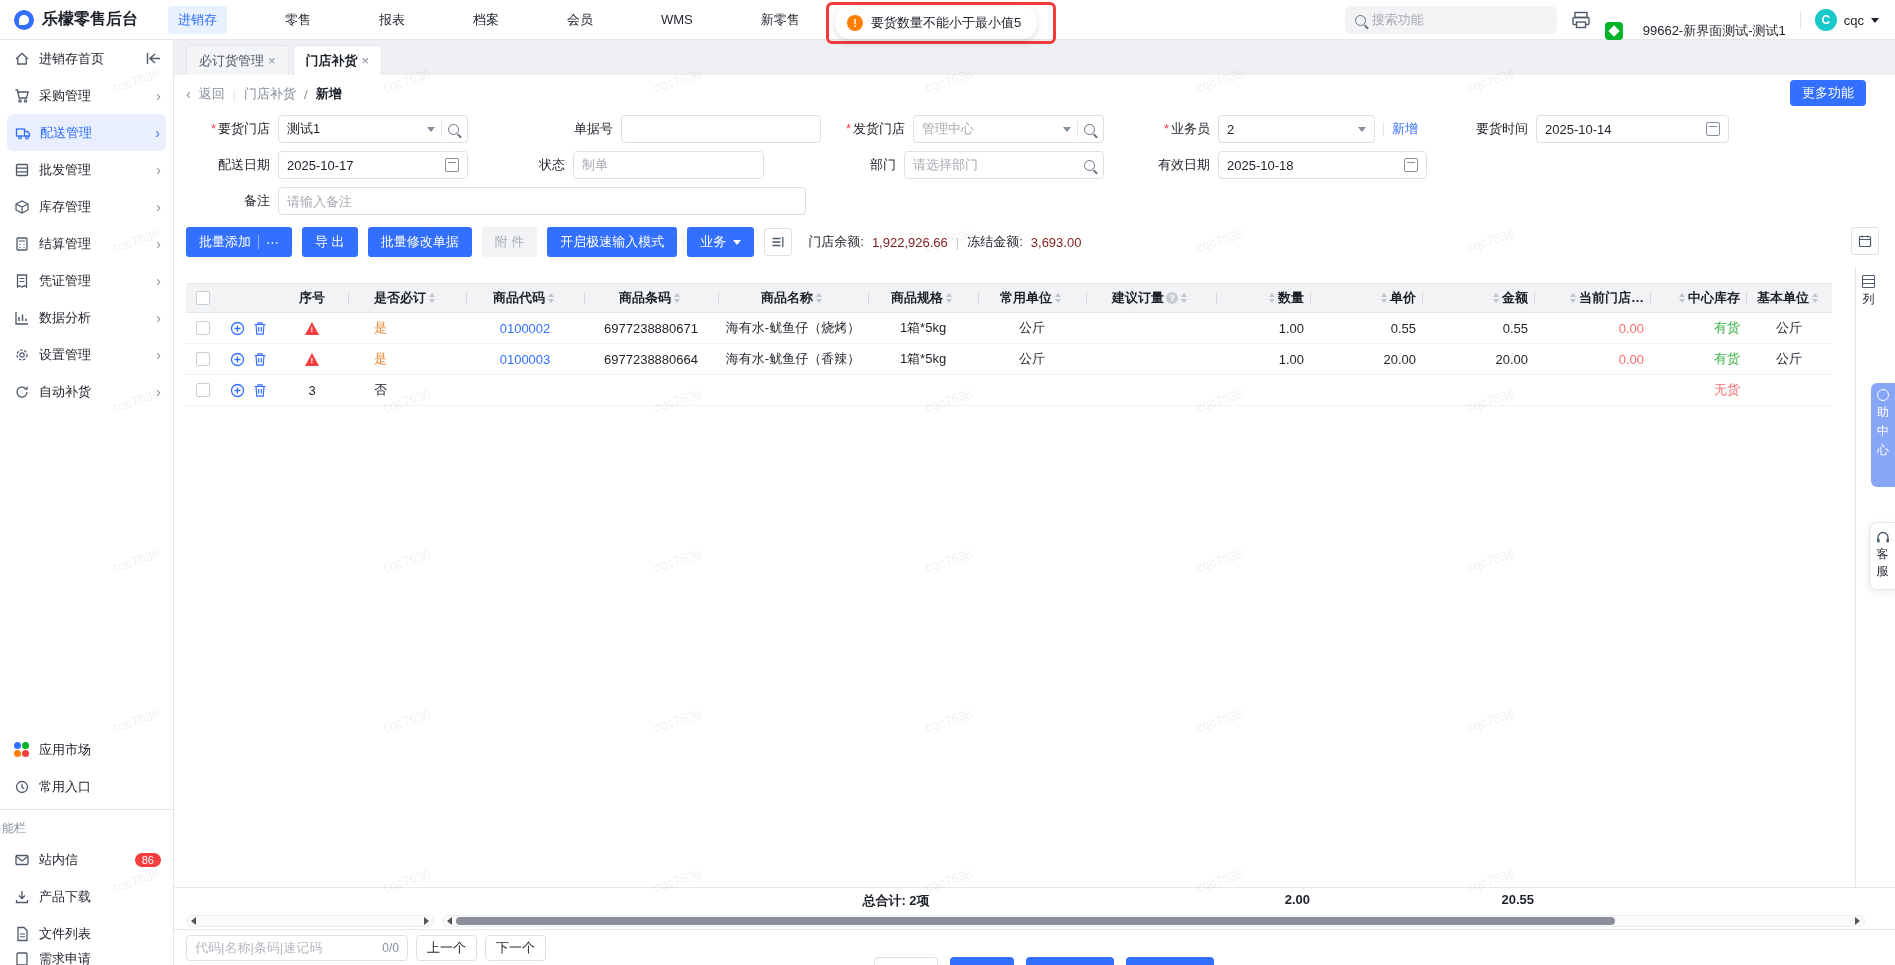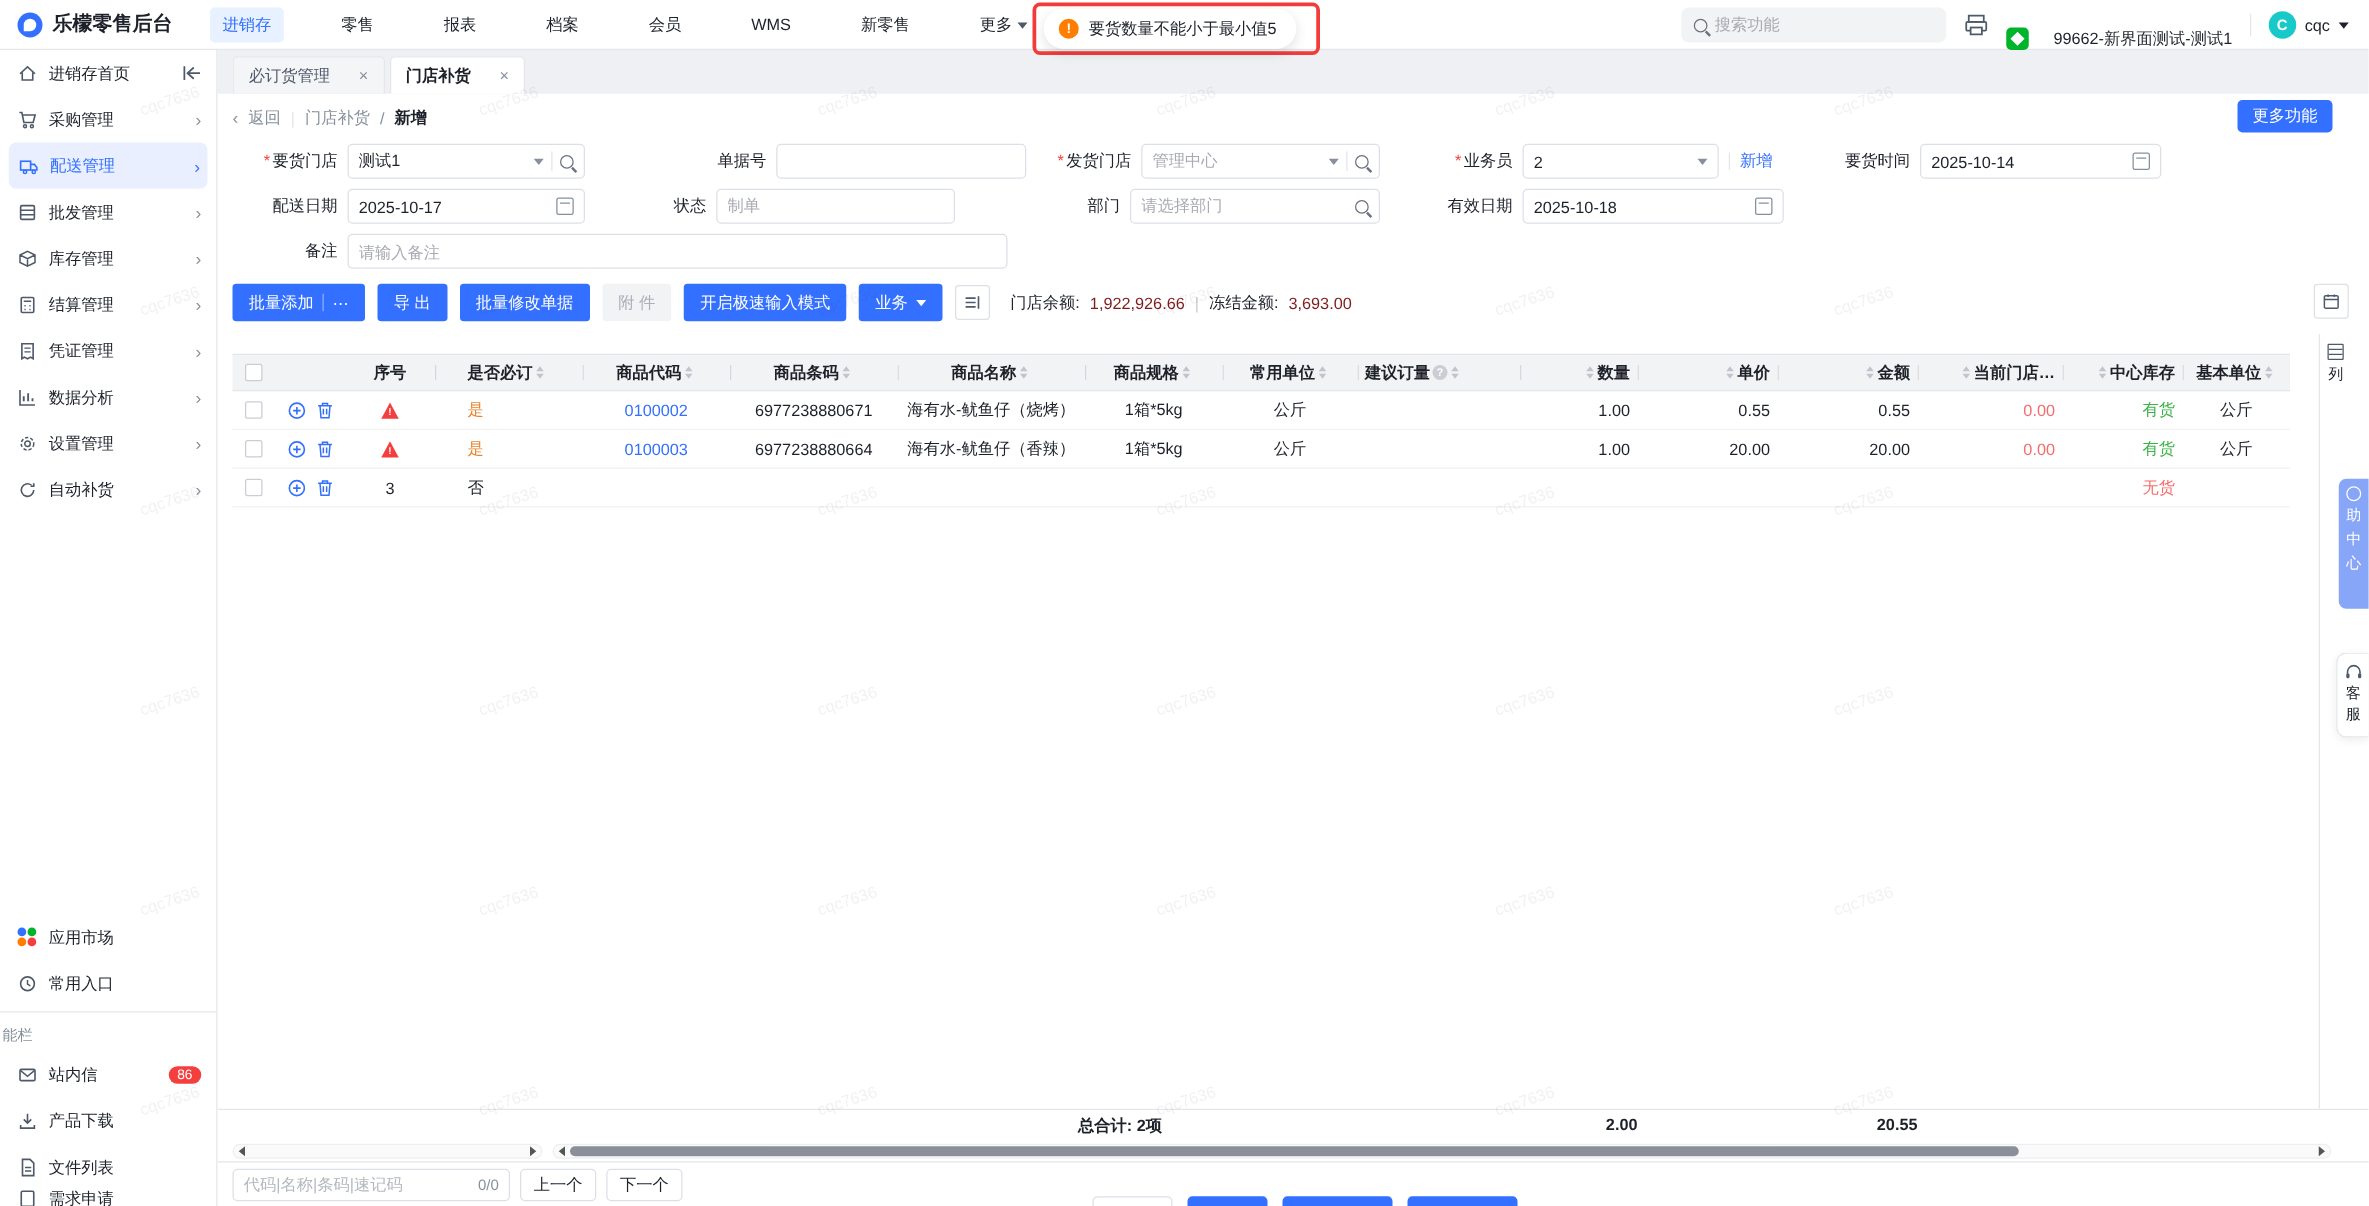--- a/index.html
+++ b/index.html
@@ -8,21 +8,21 @@
   body { position:relative; }
 
   
   .topbar { position:absolute; top:0; left:0; right:0; height:40px; background:#fff;
     border-bottom:1px solid #e5e6eb; display:flex; align-items:center; z-index:30; }
   .logo { display:flex; align-items:center; gap:8px; padding:0 18px 0 14px; }
   .logo-badge { width:20px; height:20px; border-radius:50%; background:#3370ff; position:relative; flex:none;}
   .logo-badge::after{ content:""; position:absolute; left:5px; top:5px; width:10px; height:10px;
     border-radius:50% 50% 50% 0; background:#fff; }
   .logo-text { font-weight:bold; font-size:16px; }
-  .nav { display:flex; align-items:center; gap:36px; margin-left:12px; }
+  .nav { display:flex; align-items:center; gap:48px; margin-left:12px; }
   .nav-item { color:#1d2129; font-size:13px; cursor:pointer; padding:5px 10px; border-radius:4px; white-space:nowrap;}
   .nav-item.active { background:#e8f1ff; color:#3370ff; }
   .nav-caret { display:inline-block; width:0; height:0; border-left:4px solid transparent;
     border-right:4px solid transparent; border-top:5px solid #4e5969; margin-left:4px; vertical-align:middle;}
   .topbar-right { position:absolute; right:0; top:0; height:40px; display:flex; align-items:center; gap:14px; padding-right:16px;}
   .search-box { width:212px; height:28px; background:#f2f3f5; border-radius:6px; display:flex;
     align-items:center; gap:6px; padding:0 10px; color:#a8abb2; }
   .tenant { display:flex; align-items:center; gap:20px;margin-top:22px; }
   .tenant-icon { width:18px; height:18px; border-radius:4px; background:#00b42a; position:relative; flex:none;}
   .tenant-icon::after { content:""; position:absolute; left:5px; top:5px; width:8px; height:8px; background:#fff; transform:rotate(45deg); }
@@ -58,21 +58,21 @@
   .badge { background:#f53f3f; color:#fff; font-size:11px; border-radius:9px; padding:1px 7px; }
   .cut-item { height:13px; overflow:hidden; }
   .dots4 { width:16px; height:16px; display:grid; grid-template-columns:8px 8px; flex:none;}
   .dots4 i { width:7px; height:7px; border-radius:50%; }
   .dots4 i:nth-child(1){background:#3370ff}.dots4 i:nth-child(2){background:#00b42a}
   .dots4 i:nth-child(3){background:#ff7d00}.dots4 i:nth-child(4){background:#f53f3f}
 
   
   .main { position:absolute; top:40px; left:174px; right:0; bottom:0; display:flex; flex-direction:column; background:#fff;}
   .tabstrip { height:35px; background:#eef0f3; display:flex; align-items:flex-end; padding-left:12px; gap:4px; flex:none;}
-  .tab { height:30px; display:flex; align-items:center; gap:23px; padding:0 12px; font-size:13px;
+  .tab { height:30px; display:flex; align-items:center; gap:4px; padding:0 12px; font-size:13px;
     background:#f4f5f7; border:1px solid #e5e6eb; border-bottom:none; border-radius:4px 4px 0 0; color:#4e5969; cursor:pointer;}
   .tab.active { background:#fff; color:#1d2129; font-weight:bold; }
   .tab .x { color:#86909c; font-size:13px; font-weight:normal; }
 
   .crumb-row { height:38px; display:flex; align-items:center; padding:0 12px; flex:none; position:relative; }
   .crumb { display:flex; align-items:center; gap:8px; color:#86909c; }
   .crumb .back-arrow { font-size:14px; }
   .crumb .sep { color:#e5e6eb; }
   .crumb .page { color:#1d2129; font-weight:bold; }
   .more-btn { position:absolute; right:29px; top:5px; height:26px; background:#3370ff; color:#fff;
@@ -123,21 +123,21 @@
   .tbl { width:1646px; }
   .tr { display:flex; align-items:stretch; }
   .thead { background:#f2f3f5; border-top:1px solid #e5e6eb; border-bottom:1px solid #e5e6eb; height:30px; }
   .th, .td { display:flex; align-items:center; font-size:13px; padding:0 6px; overflow:hidden; white-space:nowrap;}
   .th { font-weight:bold; color:#1d2129; position:relative; }
   .th.sep::before { content:""; position:absolute; left:0; top:8px; bottom:8px; width:1px; background:#d5d8de; }
   .c1{width:34px;justify-content:center}.c2{width:56px;gap:8px;justify-content:center}
   .c3{width:72px;justify-content:center}.c4{width:118px;padding-left:26px}
   .c5{width:118px;justify-content:center}.c6{width:134px;justify-content:center}
   .c7{width:150px;justify-content:center}.c8{width:110px;justify-content:center}
-  .c9{width:108px;justify-content:center}.c10{width:130px;}
+  .c9{width:108px;justify-content:center}.c10{width:130px;justify-content:center}
   .c11{width:94px;justify-content:flex-end}.c12{width:112px;justify-content:flex-end}
   .c13{width:112px;justify-content:flex-end}.c14{width:116px;justify-content:flex-end}
   .c15{width:96px;justify-content:flex-end}.c16{width:86px;justify-content:center}
   .sort { display:inline-flex; flex-direction:column; gap:2px; margin:0 3px; cursor:pointer; }
   .sort i { width:0; height:0; border-left:3.5px solid transparent; border-right:3.5px solid transparent; }
   .sort .up { border-bottom:4px solid #c0c4cc; } .sort .dn { border-top:4px solid #c0c4cc; }
   .info { width:12px; height:12px; border-radius:50%; background:#c9cdd4; color:#fff; font-size:9px;
     display:inline-flex; align-items:center; justify-content:center; margin-left:2px; }
   .info::after { content:"?"; }
   .row { height:31px; border-bottom:1px solid #f0f1f3; }

